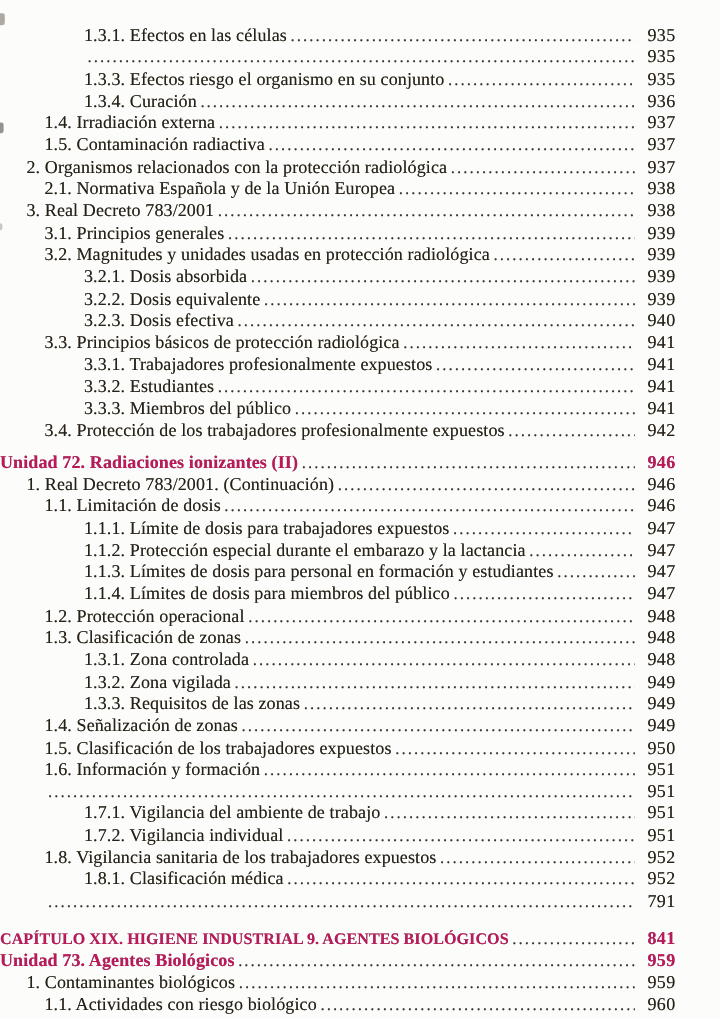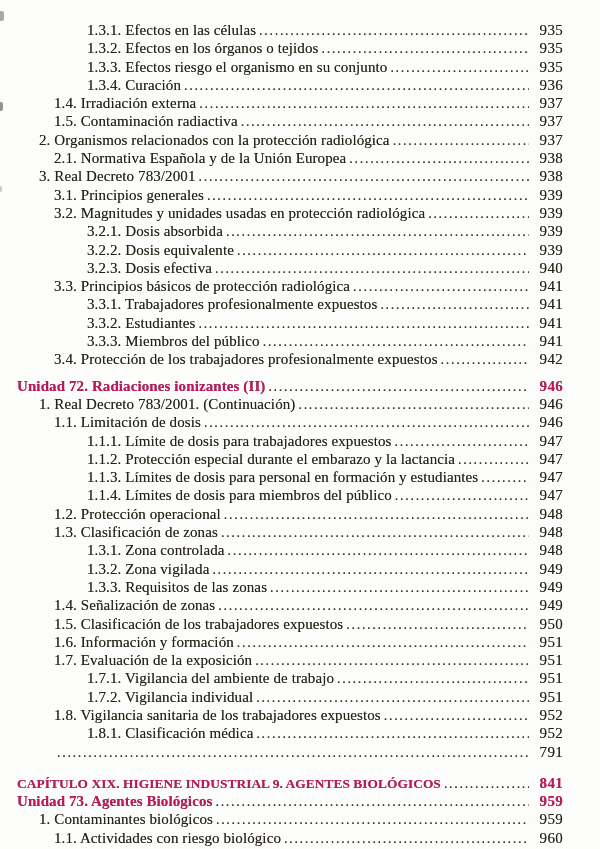--- a/index.html
+++ b/index.html
@@ -16,21 +16,20 @@
     position: relative;
   }
   .page {
     position: relative;
     width: 600px;
     height: 849px;
     padding-top: 21px;
     box-sizing: border-box;
   }
   .toc-list {
-    padding-left: 17px;
     padding-right: 37px;
   }
   .row {
     display: flex;
     align-items: baseline;
     height: 18.3px;
     line-height: 18.3px;
     font-size: 15px;
     white-space: nowrap;
   }
@@ -94,21 +93,20 @@
   <div class="artifact a1"></div>
   <div class="artifact a2"></div>
   <div class="artifact a3"></div>
   <div class="toc-list">
       <div class="row lvl3">
     <span class="entry-label">1.3.1. Efectos en las células</span>
     <span class="leader"></span>
     <span class="pagenum">935</span>
   </div>
       <div class="row lvl3">
-    <span class="entry-label">1.3.2. Efectos en los órganos o tejidos</span>
     <span class="leader"></span>
     <span class="pagenum">935</span>
   </div>
       <div class="row lvl3">
     <span class="entry-label">1.3.3. Efectos riesgo el organismo en su conjunto</span>
     <span class="leader"></span>
     <span class="pagenum">935</span>
   </div>
       <div class="row lvl3">
     <span class="entry-label">1.3.4. Curación</span>
@@ -260,21 +258,20 @@
     <span class="entry-label">1.5. Clasificación de los trabajadores expuestos</span>
     <span class="leader"></span>
     <span class="pagenum">950</span>
   </div>
       <div class="row lvl2">
     <span class="entry-label">1.6. Información y formación</span>
     <span class="leader"></span>
     <span class="pagenum">951</span>
   </div>
       <div class="row lvl2">
-    <span class="entry-label">1.7. Evaluación de la exposición</span>
     <span class="leader"></span>
     <span class="pagenum">951</span>
   </div>
       <div class="row lvl3">
     <span class="entry-label">1.7.1. Vigilancia del ambiente de trabajo</span>
     <span class="leader"></span>
     <span class="pagenum">951</span>
   </div>
       <div class="row lvl3">
     <span class="entry-label">1.7.2. Vigilancia individual</span>

